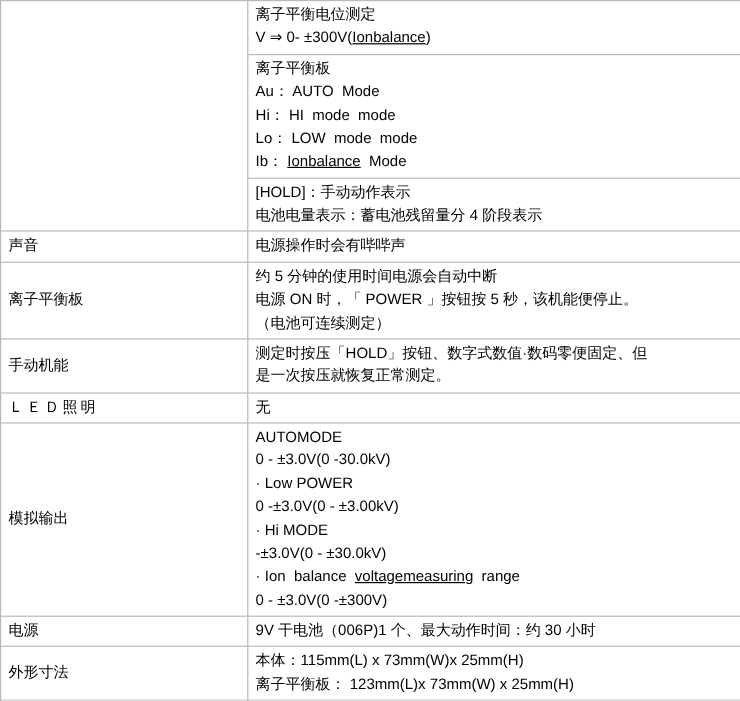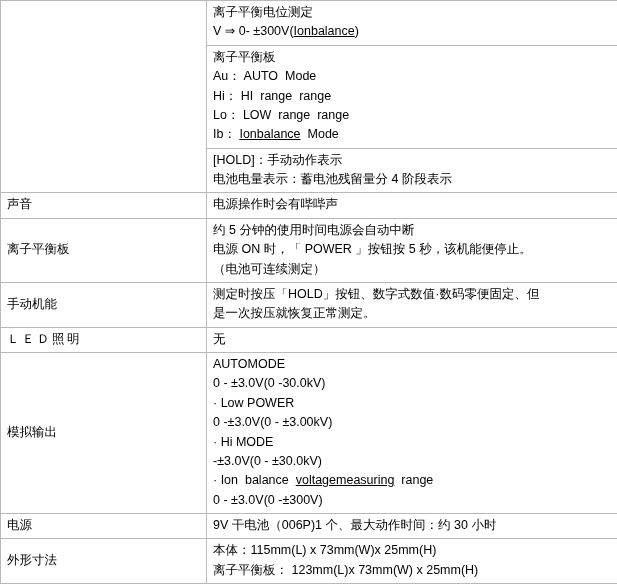--- a/index.html
+++ b/index.html
@@ -66,22 +66,22 @@
       <td class="value">
         <span class="line">离子平衡电位测定</span>
         <span class="line">V ⇒ 0- ±300V(<span class="u">Ionbalance</span>)</span>
       </td>
     </tr>
 
     <tr>
       <td class="value">
         <span class="line">离子平衡板</span>
         <span class="line">Au： AUTO  Mode</span>
-        <span class="line">Hi： HI  range  range</span>
-        <span class="line">Lo： LOW  range  range</span>
+        <span class="line">Hi： HI  mode  mode</span>
+        <span class="line">Lo： LOW  mode  mode</span>
         <span class="line">Ib： <span class="u">Ionbalance</span>  Mode</span>
       </td>
     </tr>
 
     <tr>
       <td class="value">
         <span class="line">[HOLD]：手动动作表示</span>
         <span class="line">电池电量表示：蓄电池残留量分 4 阶段表示</span>
       </td>
     </tr>

